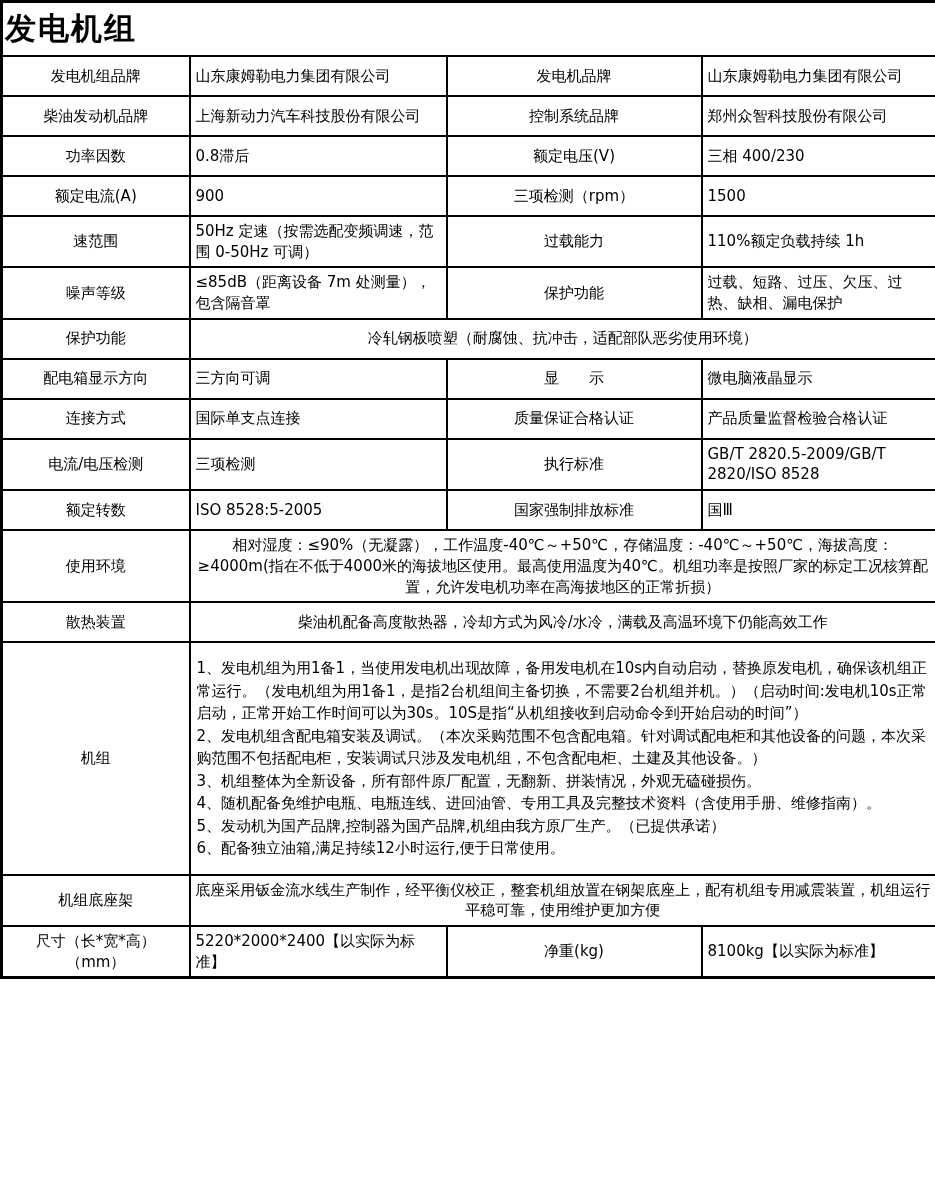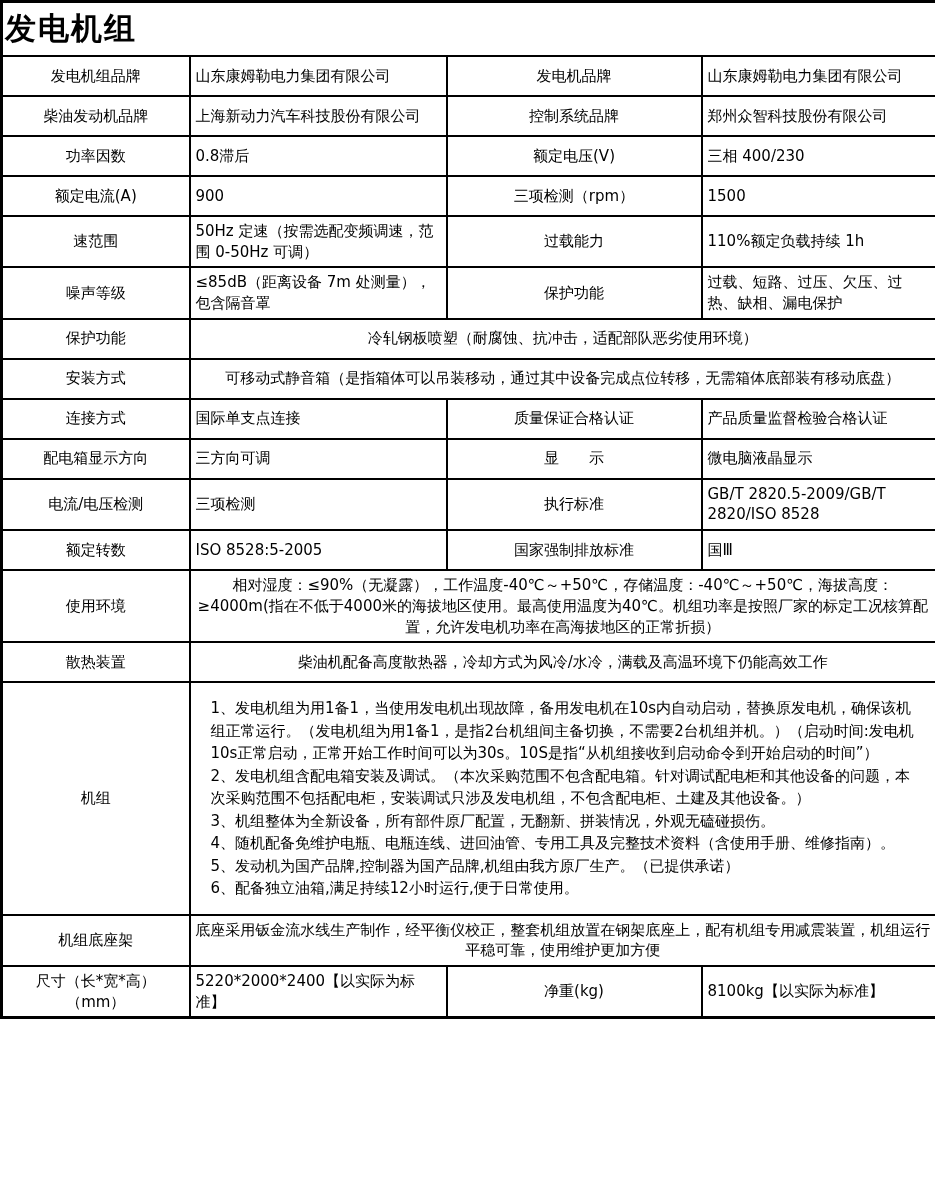--- a/index.html
+++ b/index.html
@@ -5,21 +5,21 @@
   html,body{margin:0;padding:0;background:#ffffff;}
   body{font-family:"DejaVu Sans","Liberation Sans",sans-serif;color:#000;}
   .page{width:935px;}
   table.spec{border-collapse:collapse;width:935px;table-layout:fixed;background:#fff;border:3px solid #000;}
   td{border:2px solid #000;vertical-align:middle;overflow:hidden;word-wrap:break-word;}
   td.title-cell{height:48px;text-align:left;font-size:31px;font-weight:bold;letter-spacing:2px;padding:2px;}
   td.cell{font-size:15px;line-height:1.38;padding:4px 4px;height:30px;}
   td.label{text-align:center;}
   td.value{text-align:left;padding-left:5px;}
   td.value-center{text-align:center;margin-left:47px;}
-  td.value-block{text-align:left;white-space:pre-wrap;padding:14px 20px;line-height:1.5;}
+  td.value-block{text-align:left;white-space:pre-wrap;padding:14px 6px;line-height:1.5;}
 </style>
 </head>
 <body>
 
 <div class="page">
   <table class="spec">
     <colgroup>
       <col style="width:188px">
       <col style="width:257px">
       <col style="width:255px">
@@ -63,34 +63,30 @@
           <td class="cell label">噪声等级</td>
           <td class="cell value">≤85dB（距离设备 7m 处测量），包含隔音罩</td>
           <td class="cell label">保护功能</td>
           <td class="cell value">过载、短路、过压、欠压、过热、缺相、漏电保护</td>
         </tr>
         <tr>
           <td class="cell label">保护功能</td>
           <td colspan="3" class="cell value-center">冷轧钢板喷塑（耐腐蚀、抗冲击，适配部队恶劣使用环境）</td>
         </tr>
         <tr>
-          <td class="cell label">安装方式</td>
-          <td colspan="3" class="cell value-center">可移动式静音箱（是指箱体可以吊装移动，通过其中设备完成点位转移，无需箱体底部装有移动底盘）</td>
+          <td class="cell label">配电箱显示方向</td>
+          <td class="cell value">三方向可调</td>
+          <td class="cell label">显　　示</td>
+          <td class="cell value">微电脑液晶显示</td>
         </tr>
         <tr>
           <td class="cell label">连接方式</td>
           <td class="cell value">国际单支点连接</td>
           <td class="cell label">质量保证合格认证</td>
           <td class="cell value">产品质量监督检验合格认证</td>
-        </tr>
-        <tr>
-          <td class="cell label">配电箱显示方向</td>
-          <td class="cell value">三方向可调</td>
-          <td class="cell label">显　　示</td>
-          <td class="cell value">微电脑液晶显示</td>
         </tr>
         <tr>
           <td class="cell label">电流/电压检测</td>
           <td class="cell value">三项检测</td>
           <td class="cell label">执行标准</td>
           <td class="cell value">GB/T 2820.5-2009/GB/T 2820/ISO 8528</td>
         </tr>
         <tr>
           <td class="cell label">额定转数</td>
           <td class="cell value">ISO 8528:5-2005</td>

